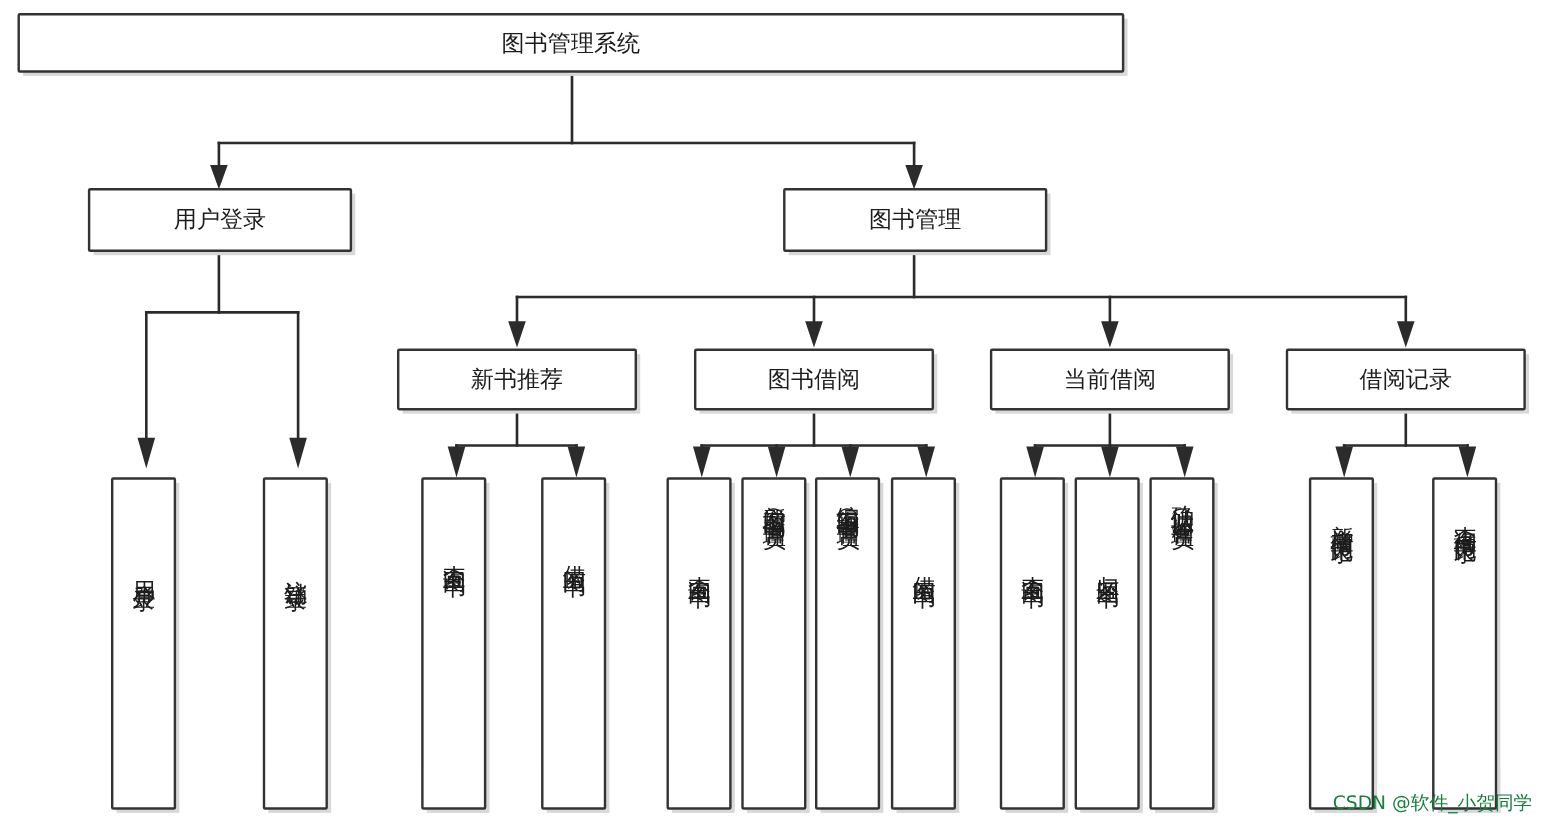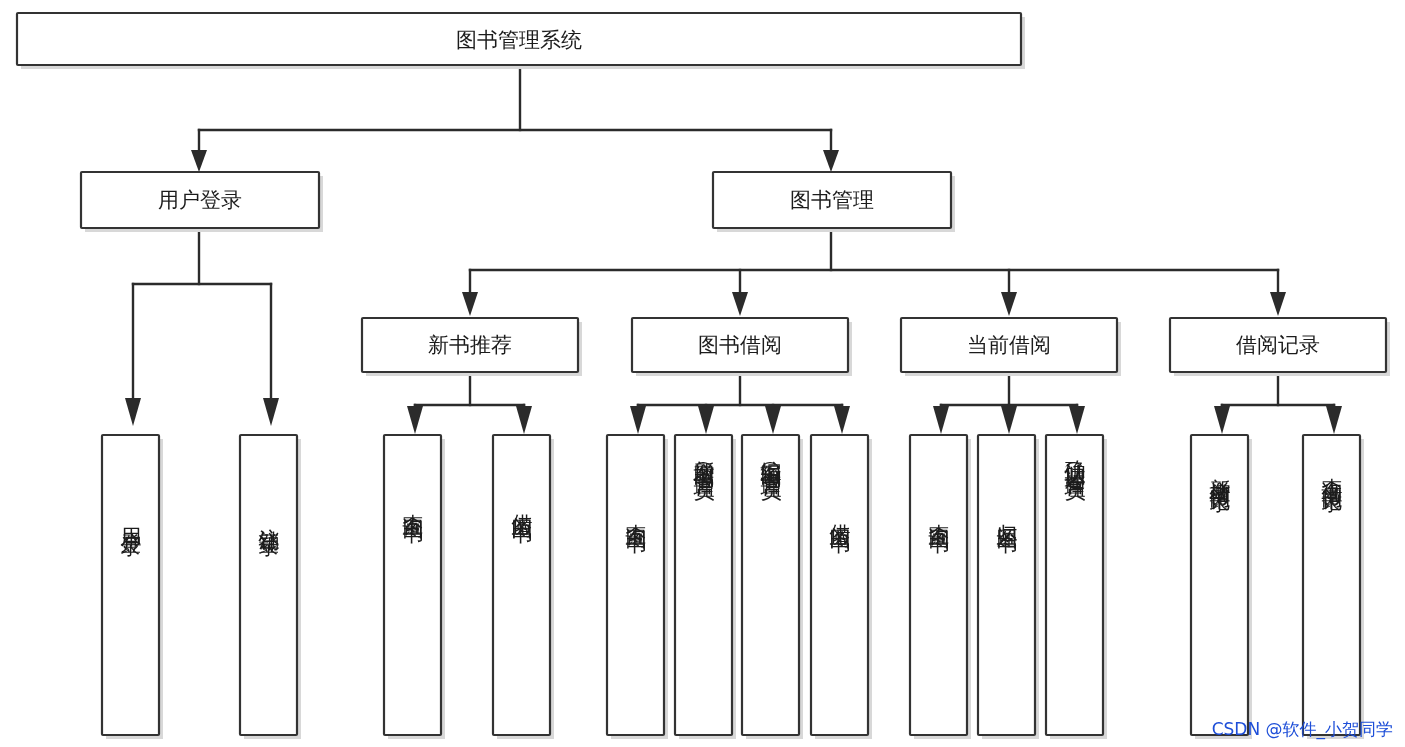--- a/index.html
+++ b/index.html
@@ -68,21 +68,21 @@
     color: #1c1c1c;
     letter-spacing: 3px;
     white-space: nowrap;
   }
   .watermark {
     position: absolute;
     right: 12px;
     bottom: 6px;
     font-family: "DejaVu Sans", "Liberation Sans", sans-serif;
     font-size: 17px;
-    color: #1d4ed8;
+    color: #15803d;
     white-space: nowrap;
     pointer-events: none;
   }
 </style>
 </head>
 <body>
 
 <div id="diagram-root">
 
   <svg class="diagram-canvas" viewBox="0 0 1405 747">

